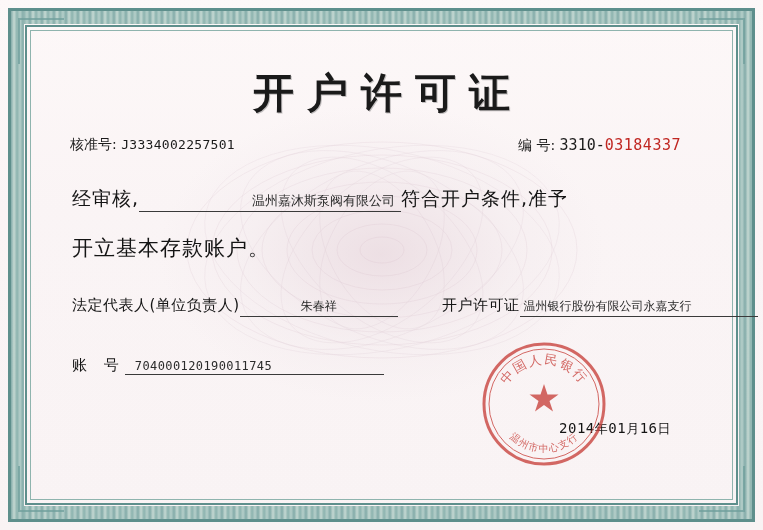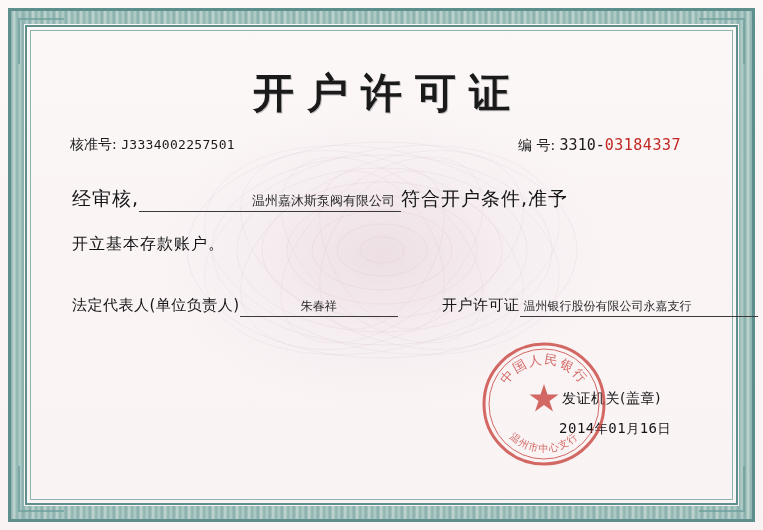--- a/index.html
+++ b/index.html
@@ -152,21 +152,21 @@
     letter-spacing: 0;
     color: #2b2b2b;
     padding: 0 6px 1px 6px;
     vertical-align: baseline;
     font-family: "DejaVu Sans", "Liberation Sans", sans-serif;
   }
   .para2 {
     position: absolute;
     top: 196px;
     left: 32px;
-    font-size: 16px;
+    font-size: 21px;
     color: #141414;
     letter-spacing: 1px;
   }
 
   .row-legal {
     position: absolute;
     top: 258px;
     left: 32px;
     right: 20px;
     font-size: 15px;
@@ -312,22 +312,24 @@
 
     <div class="para2">开立基本存款账户。</div>
 
     <div class="row-legal">
       <span class="lbl">法定代表人(单位负责人)</span><span class="fill-legal">朱春祥</span>
       <span class="bank-group">
         <span class="lbl">开户许可证</span><span class="fill-bank">温州银行股份有限公司永嘉支行</span>
       </span>
     </div>
 
-
-    <div class="issuer">发证机关(盖章)</div>
+    <div class="row-account">
+      <span class="lbl">账 号</span><span class="fill-acct">704000120190011745</span>
+    </div>
+
 
     <div class="issue-date">
       <span class="num">2014</span><span>年</span><span class="num">01</span><span>月</span><span class="num">16</span><span>日</span>
     </div>
 
   </div>
 
   <svg class="stamp" viewBox="0 0 128 128">
     <g stroke="#c8403b" fill="none">
       <circle cx="64" cy="64" r="60" stroke-width="3"></circle>

